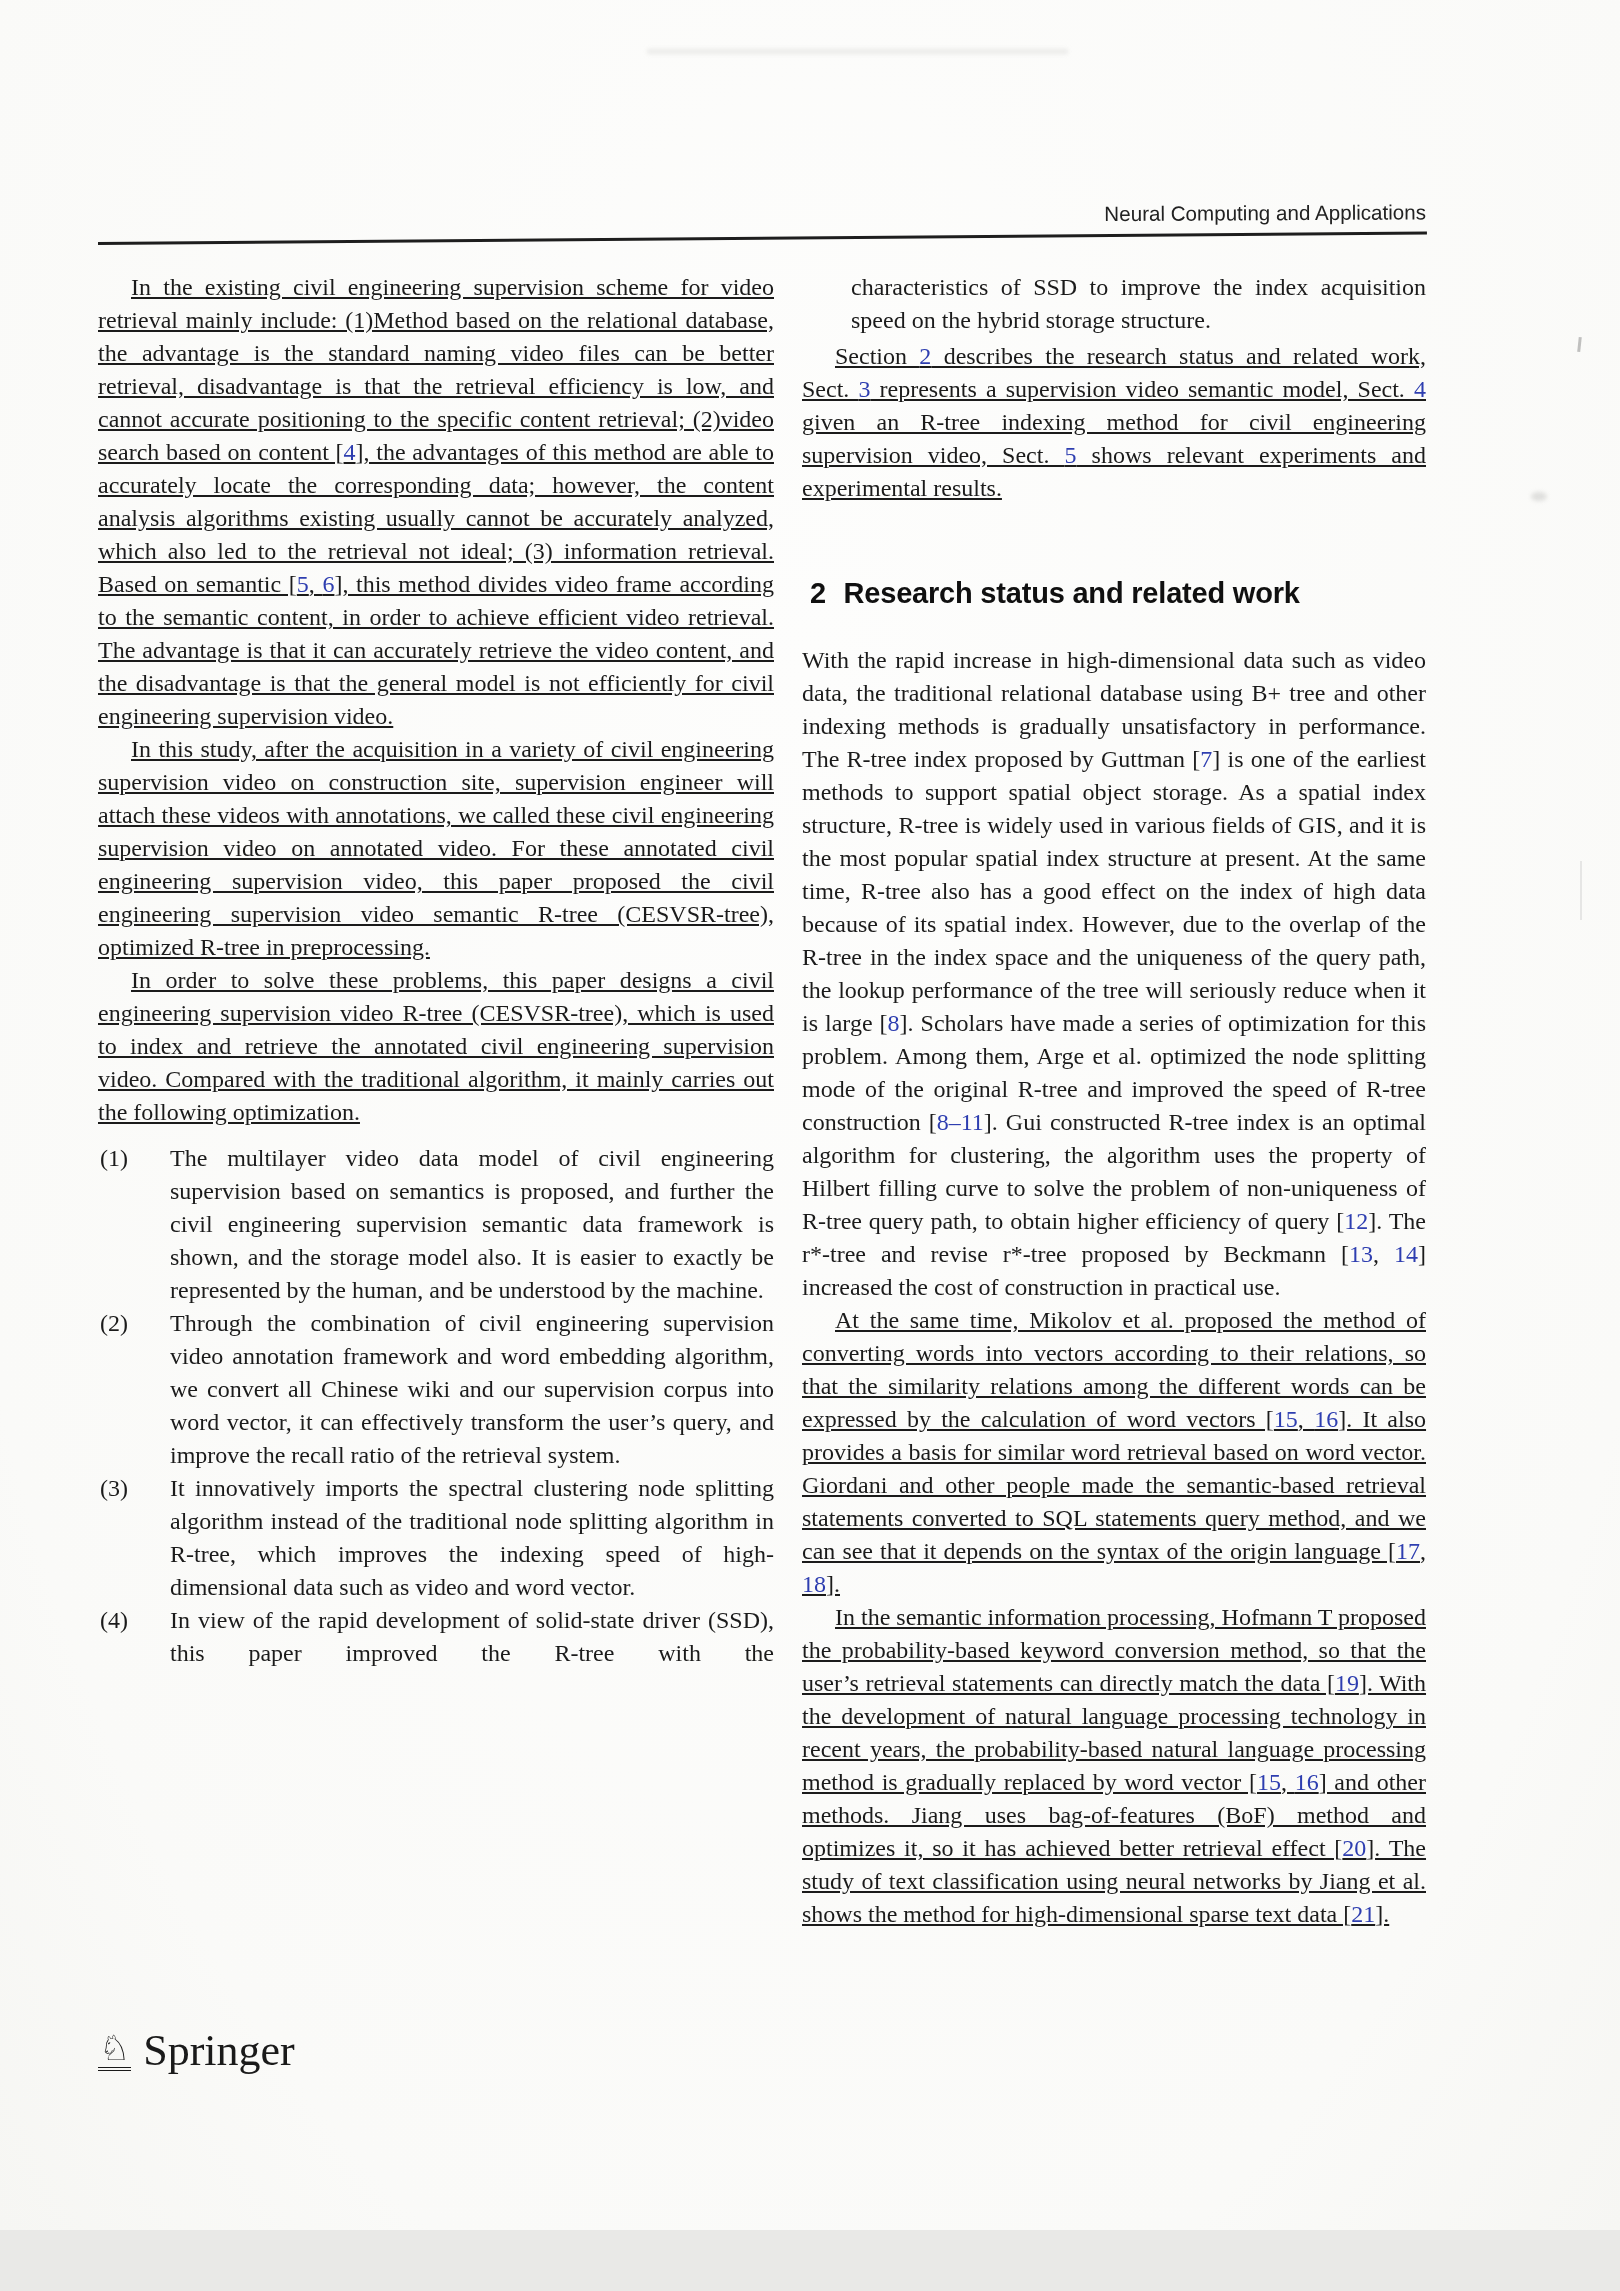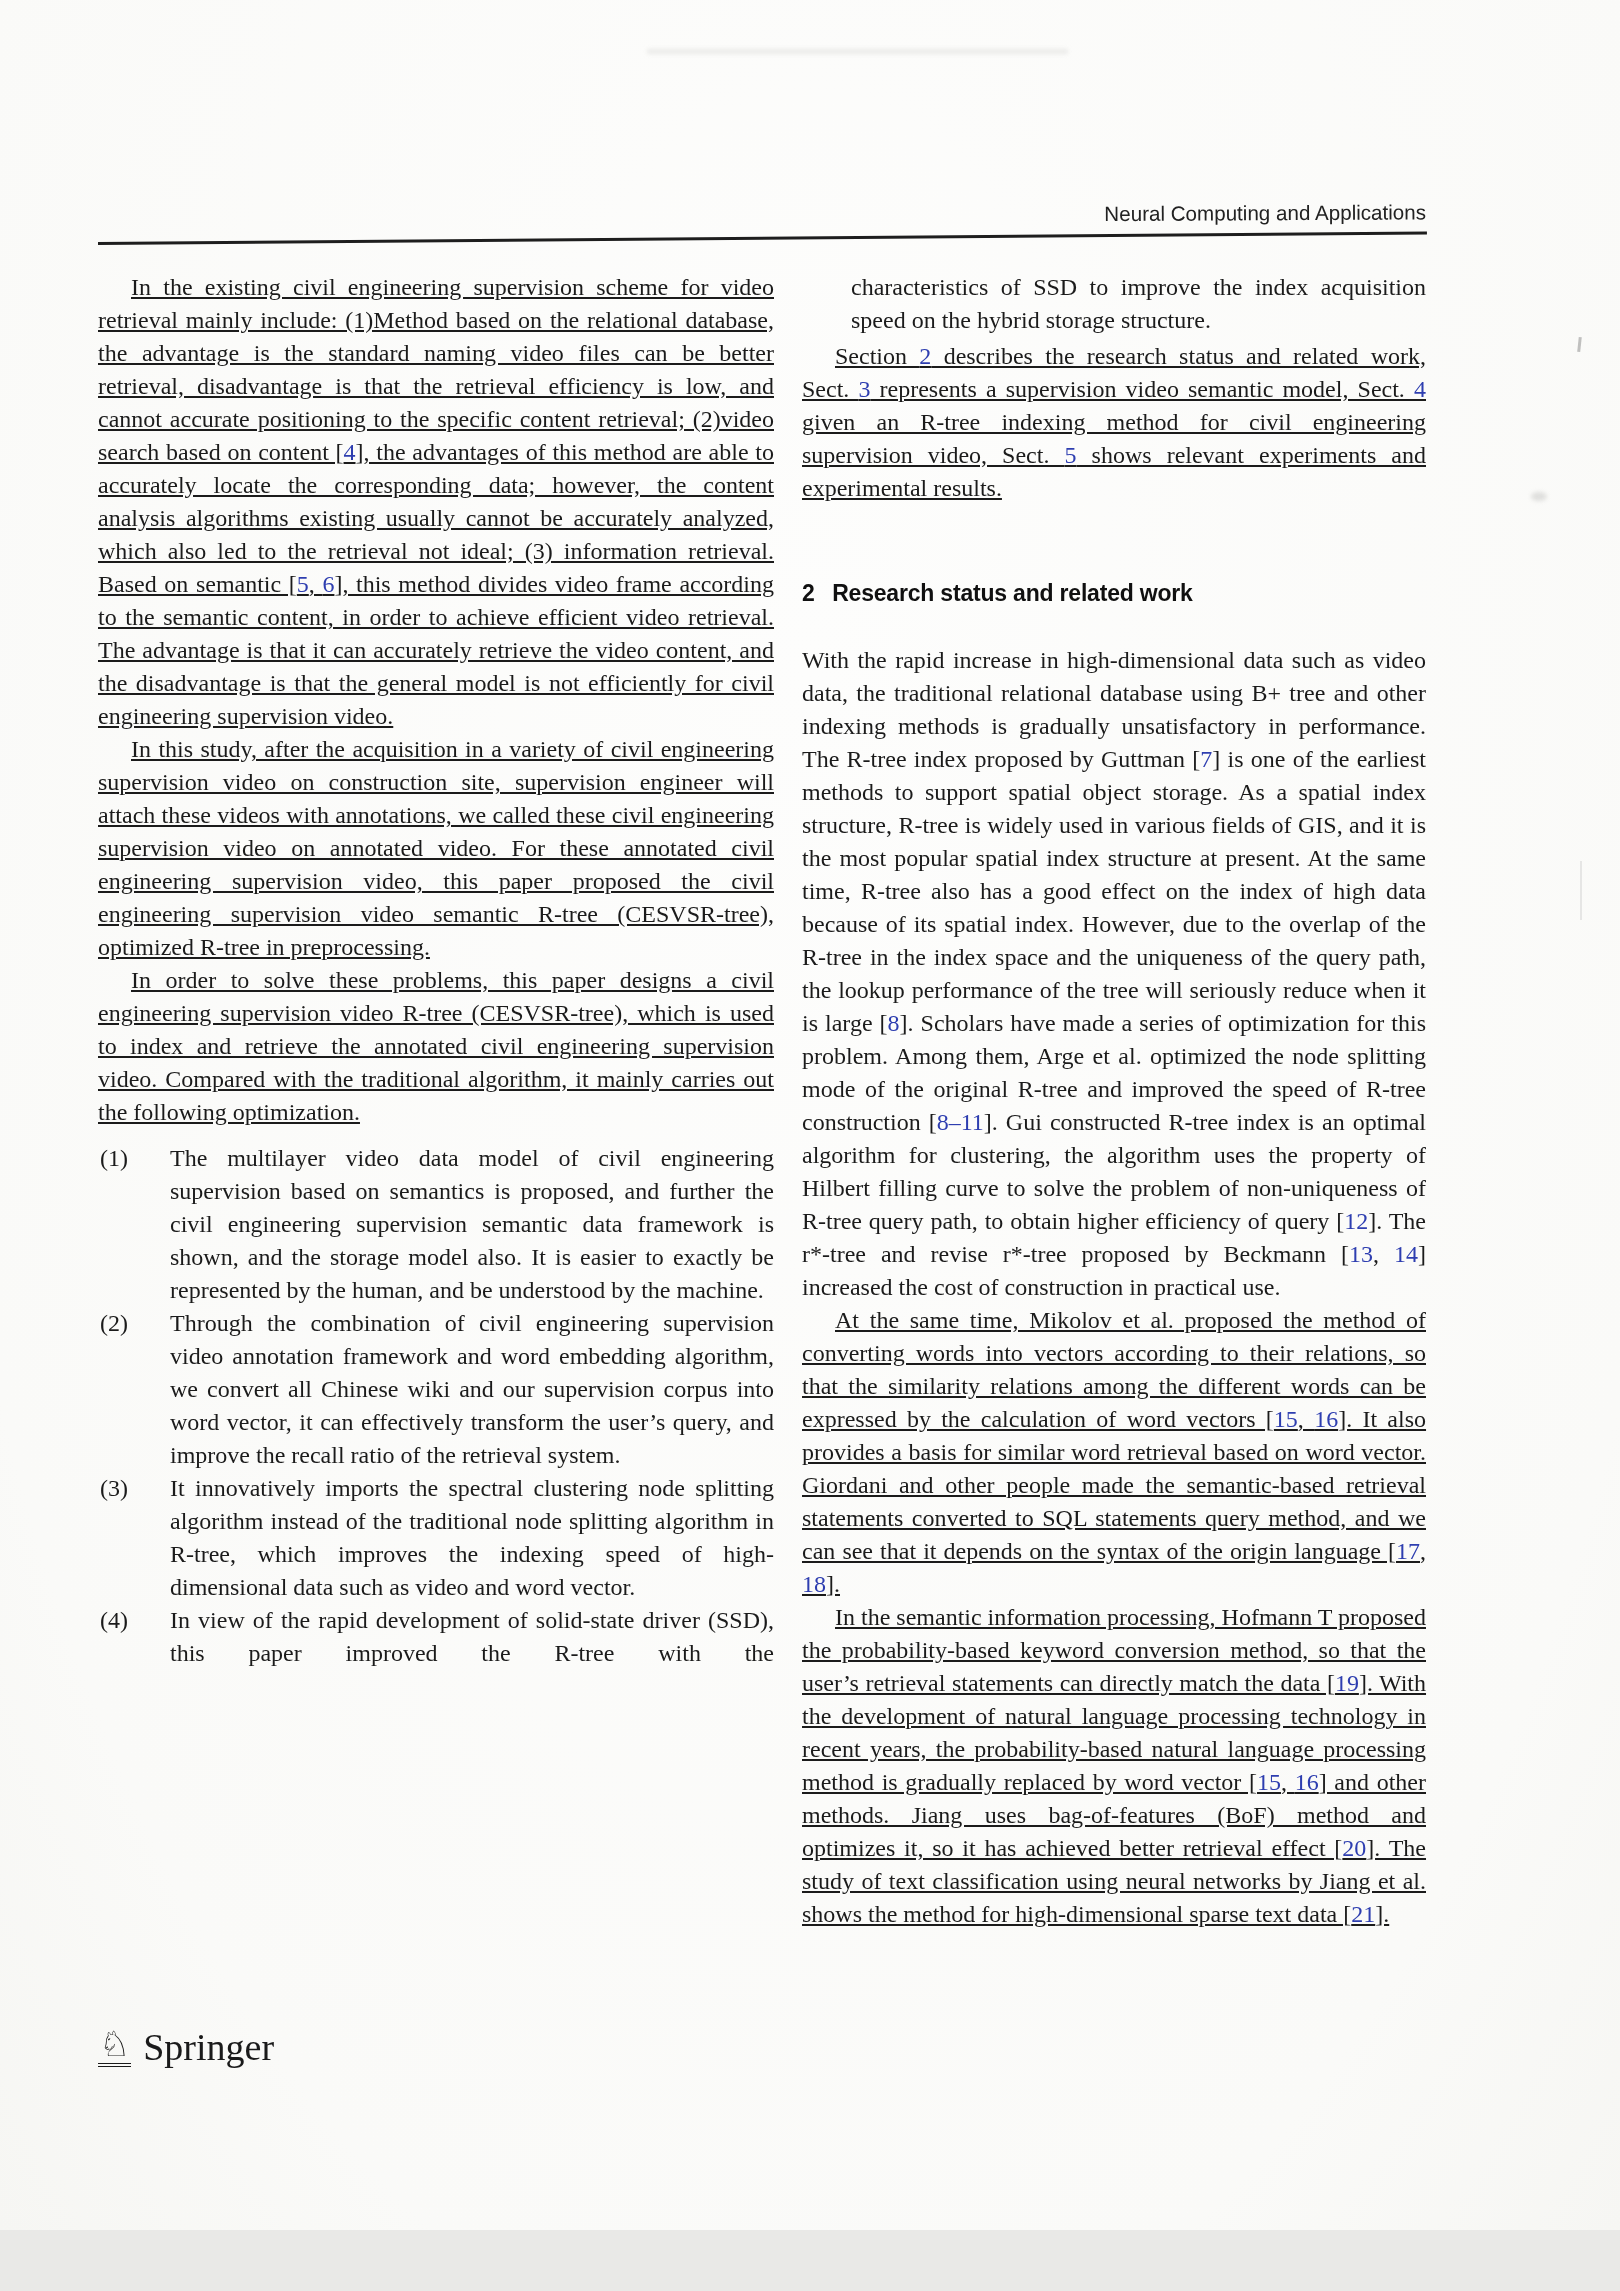--- a/index.html
+++ b/index.html
@@ -32,38 +32,38 @@
   p.para{ margin:0; }
   p.para.indent{ text-indent:33px;text-decoration:underline; }
   p.para.gap{ margin-top:3px; }
   p.para.hang{ padding-left:49px; }
   .list{ margin-top:12.7px; }
   .li{ position:relative; padding-left:72px; }
   .li .marker{ position:absolute; left:2px; top:0; }
   .cont-just{ text-align-last:justify; }
   .cite{ color:var(--link); }
   h2.heading{
-    margin:69px 0 31px 0;
+    margin:69px 0 31px 8px;
     font-family:"Liberation Sans", sans-serif;
-    font-weight:700; font-size:23px; line-height:39px;
+    font-weight:700; font-size:29px; line-height:39px;
     letter-spacing:-0.2px; color:#101010;
     text-align:left;
   }
   h2.heading .hnum{ margin-right:17.6px; }
   .logo{
     position:absolute; left:98px; top:2025px;
     display:flex; align-items:center; gap:11.8px; color:#1a1a1a;
   }
   .knight{
     font-family:"DejaVu Sans", sans-serif;
     font-size:35px; line-height:1;
     border-bottom:4.9px double #1a1a1a;
     padding:0 1px 1px 1px;
   }
-  .logo-text{ font-size:38px; }
+  .logo-text{ font-size:44px; }
   
   .streak{ position:absolute; left:647px; top:49px; width:421px; height:4.9px;
            background:#e3e3e1; filter:blur(2px); opacity:.7; }
   .tick{ position:absolute; left:1578px; top:337px; width:2.9px; height:14.7px;
          background:#8f8f8f; opacity:.55; transform:rotate(6deg); }
   .smudge{ position:absolute; left:1531px; top:492px; width:15.7px; height:8.8px;
            background:#d8d8d6; border-radius:50%; filter:blur(2px); opacity:.8; }
   .vmark{ position:absolute; left:1580px; top:861px; width:2px; height:59px;
           background:#c9c9c7; opacity:.4; }
 </style>

